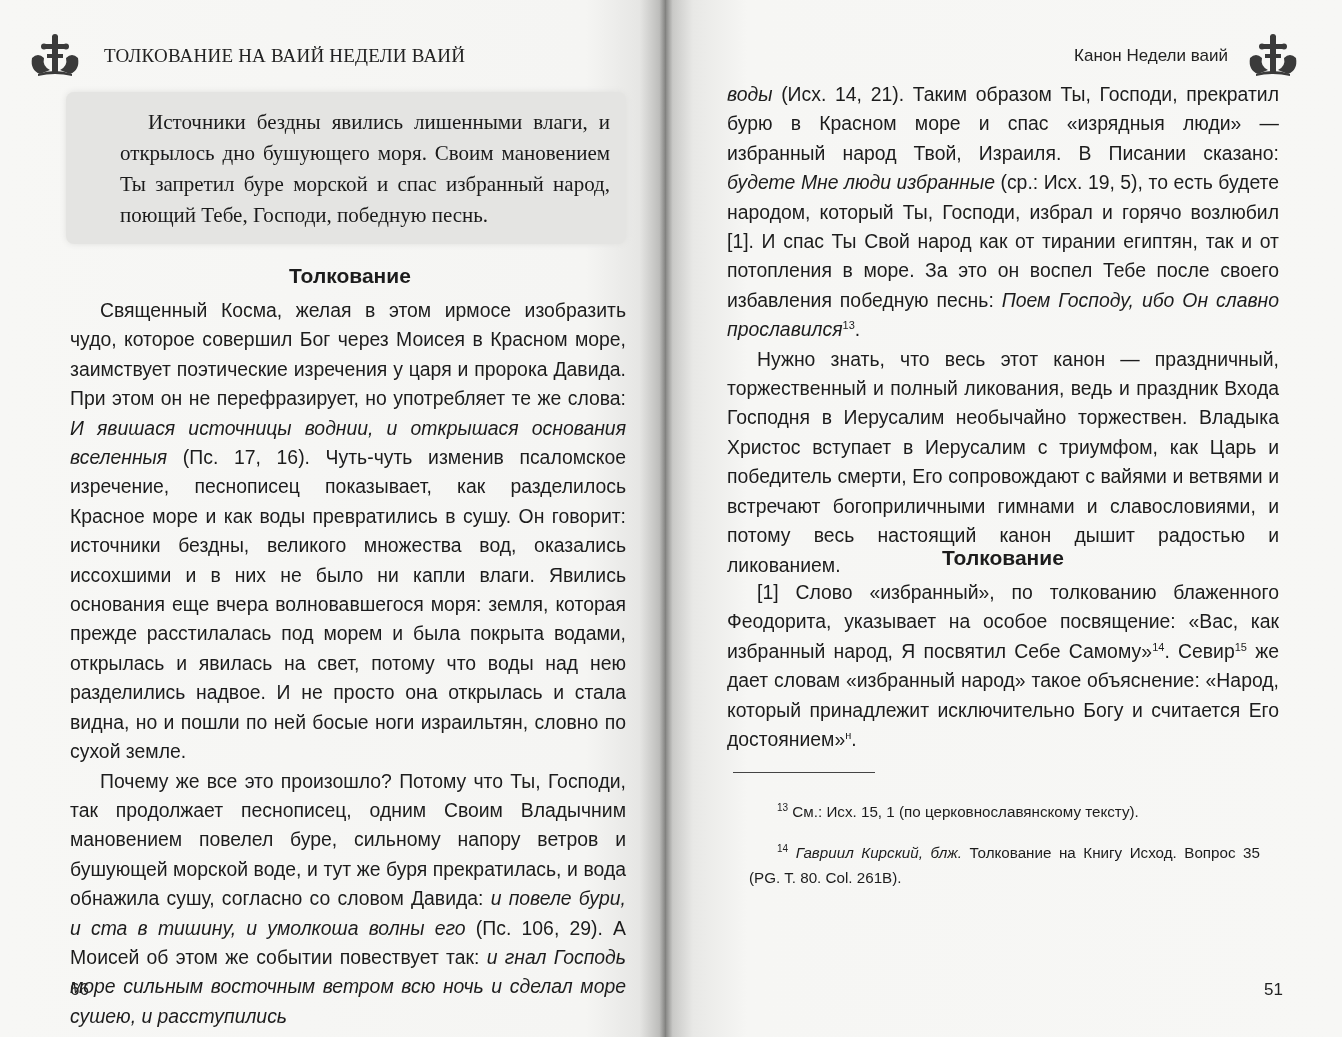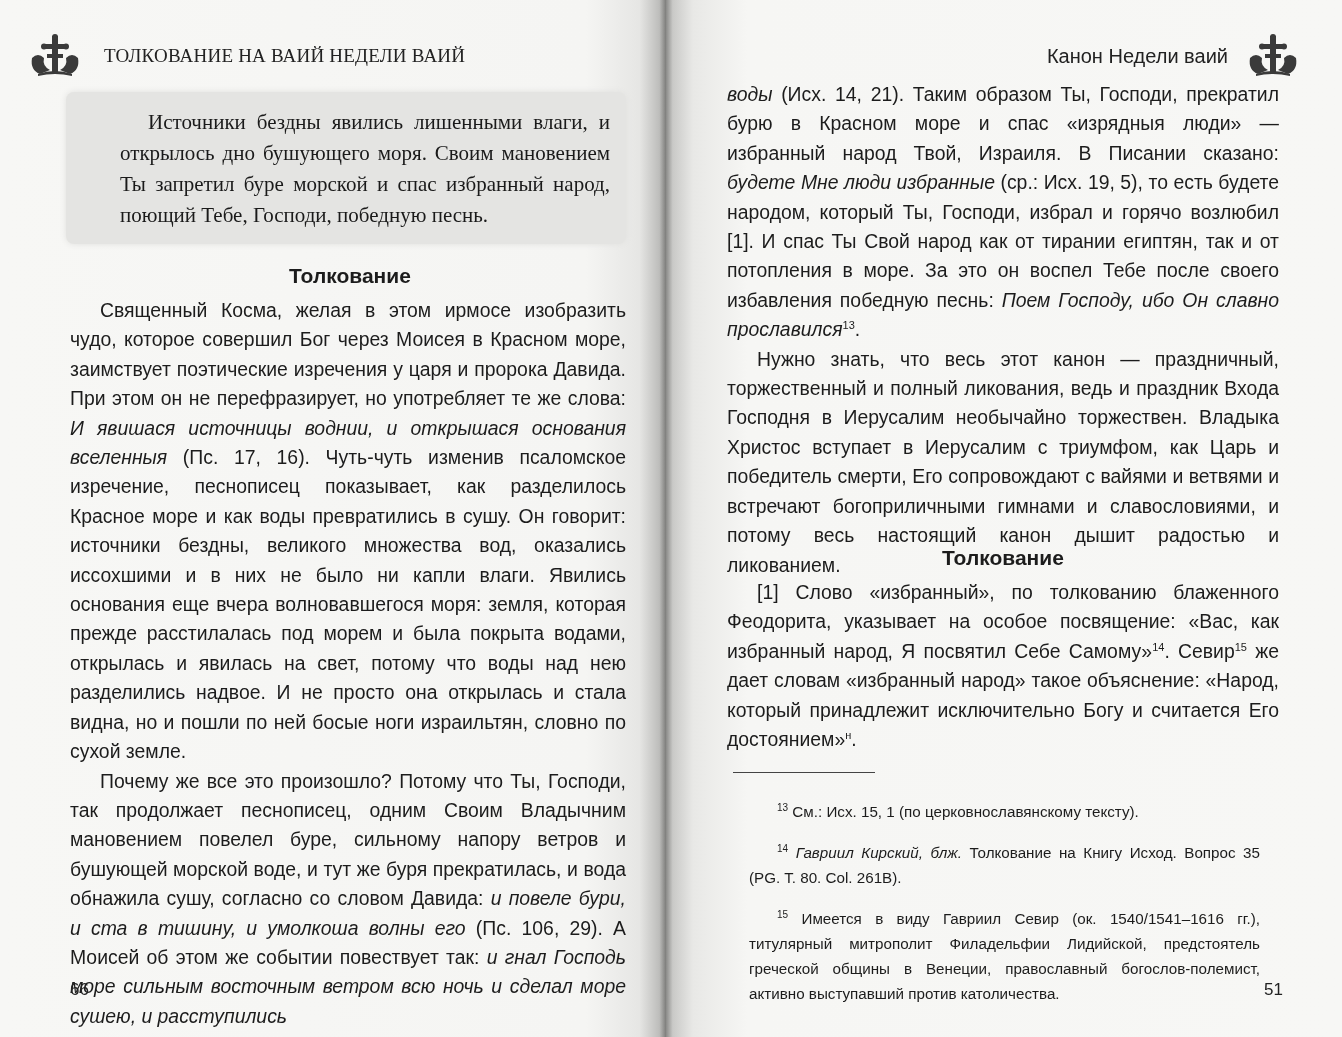--- a/index.html
+++ b/index.html
@@ -24,21 +24,21 @@
   .header {
     position:absolute; top:34px; display:flex; align-items:center;
     font-family:"Liberation Serif", serif;
   }
   .header-left { left:28px; }
   .header-right { right:42px; }
   .header-title-left {
     font-size:19px; letter-spacing:0.2px; margin-left:22px; color:#222;
   }
   .header-title-right {
-    font-size:20px; margin-right:18px; color:#222; font-family:"Liberation Sans", sans-serif;
+    font-size:17px; margin-right:18px; color:#222; font-family:"Liberation Sans", sans-serif;
   }
   .cross { width:54px; height:44px; }
   .epigraph {
     position:absolute; left:66px; top:92px; width:560px; height:152px;
     background:#e4e4e2; border-radius:8px;
     box-shadow:0 0 6px #e0e0de;
   }
   .epigraph-text {
     position:absolute; left:54px; top:15px; width:490px;
     font-family:"Liberation Serif", serif; 
@@ -132,16 +132,15 @@
 
 <div class="body-text" style="left:727px; top:578px; width:552px;">
   <p><span>[1] Слово «избранный», по толкованию блаженного Феодорита, указывает на особое посвящение: «Вас, как избранный народ, Я посвятил Себе Самому»</span><span class="sup">14</span><span>. Севир</span><span class="sup">15</span><span> же дает словам «избранный народ» такое объяснение: «Народ, который принадлежит исключительно Богу и считается Его достоянием»</span><span class="sup">н</span><span>.</span></p>
 </div>
 
 <div class="footnote-rule"></div>
 
 <div class="footnotes">
   <p><span class="fnum">13</span> <span>См.: Исх. 15, 1 (по церковнославянскому тексту).</span></p>
   <p><span class="fnum">14</span> <i>Гавриил Кирский, блж.</i><span> Толкование на Книгу Исход. Вопрос 35 (PG. T. 80. Col. 261B).</span></p>
-  <p><span class="fnum">15</span> <span>Имеется в виду Гавриил Севир (ок. 1540/1541–1616 гг.), титулярный митрополит Филадельфии Лидийской, предстоятель греческой общины в Венеции, православный богослов-полемист, активно выступавший против католичества.</span></p>
 </div>
 
 <div class="page-num" style="left:1264px;">51</div>
 
 </body></html>

